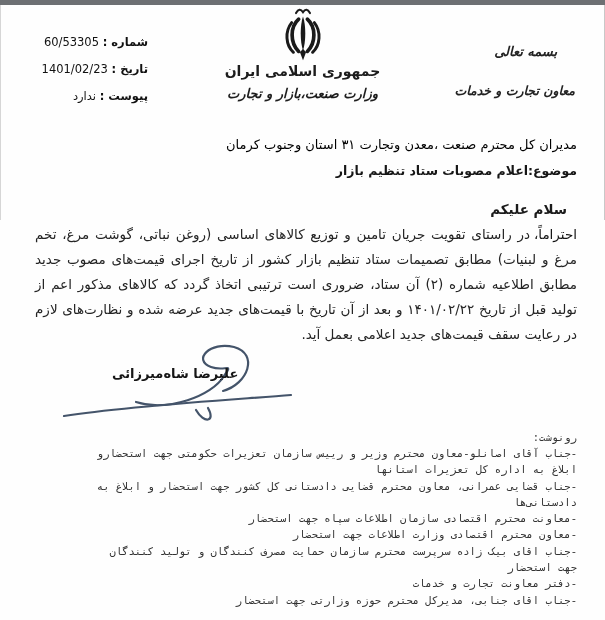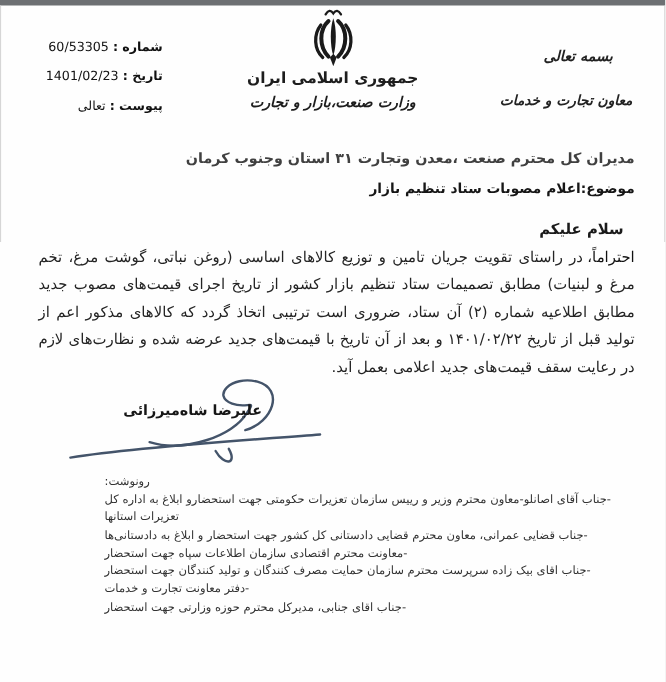--- a/index.html
+++ b/index.html
@@ -29,35 +29,35 @@
   .meta-row { line-height: 27px; font-size: 11.5px; white-space: nowrap; color: #111; }
   .meta-row .lbl { font-weight: bold; }
   .meta-row .val { font-weight: normal; }
 
   
   .bismillah { position: absolute; top: 44px; right: 48px; font-size: 13px; font-weight: bold; font-style: italic; color: #222; }
   .office    { position: absolute; top: 83px; right: 30px; font-size: 12.5px; font-weight: bold; font-style: italic; color: #222; letter-spacing: 0.5px; }
 
   
   .recipient-block { position: absolute; top: 135px; right: 28px; left: 28px; direction: rtl; text-align: right; }
-  .recipient { font-size: 13px;   font-weight: bold; color: #404040; line-height: 20px; }
+  .recipient { font-size: 13px;   font-weight: normal; color: #000000; line-height: 20px; }
   .subject   { font-size: 12.5px; font-weight: bold; color: #161616; line-height: 20px; margin-top: 6px; }
 
   
   .body-block { position: absolute; top: 197px; right: 28px; left: 35px; direction: rtl; }
   .salutation { font-size: 13.5px; font-weight: bold; color: #1a1a1a; line-height: 25px; padding-right: 10px; }
   .paragraph  { font-size: 13.5px; font-weight: normal; color: #242424; line-height: 25px; text-align: justify; }
   .paragraph .lead { margin-left: 4px; color: #111; }
 
   
   .sig-scribble { position: absolute; top: 336px; left: 58px; width: 238px; height: 92px; }
   .sig-name { position: absolute; top: 366px; left: 112px; font-size: 13px; font-weight: bold; color: #161616; direction: rtl; }
 
   
-  .cc { position: absolute; top: 430px; right: 28px; left: 95px; direction: rtl; text-align: left; color: #323232; }
+  .cc { position: absolute; top: 430px; right: 28px; left: 95px; direction: rtl; text-align: right; color: #323232; font-family: Liberation Mono, monospace; }
   .cc-label { font-size: 10.5px; line-height: 16px; }
   .cc-item  { font-size: 10.5px; line-height: 16.3px; }
 </style>
 </head>
 <body>
 
 <div class="page">
   <div class="topbar"></div>
   <div class="edge-left"></div>
   <div class="edge-right"></div>
@@ -84,21 +84,21 @@
     <div class="meta-row">
       <span class="lbl">شماره :</span>
       <span class="val">60/53305</span>
     </div>
     <div class="meta-row">
       <span class="lbl">تاریخ :</span>
       <span class="val">1401/02/23</span>
     </div>
     <div class="meta-row">
       <span class="lbl">پیوست :</span>
-      <span class="val">تعالی</span>
+      <span class="val">ندارد</span>
     </div>
   </div>
 
   <div class="bismillah">بسمه تعالی</div>
   <div class="office">معاون تجارت و خدمات</div>
 
   <div class="recipient-block">
     <div class="recipient">مدیران کل محترم صنعت ،معدن وتجارت ۳۱ استان وجنوب کرمان</div>
     <div class="subject">موضوع:اعلام مصوبات ستاد تنظیم بازار</div>
   </div>
@@ -115,17 +115,18 @@
       <path d="M138,74 C146,88 158,86 150,72"></path>
     </g>
   </svg>
   <div class="sig-name">علیرضا شاه‌میرزائی</div>
 
   <div class="cc">
     <div class="cc-label">رونوشت:</div>
     <div class="cc-item">-جناب آقای اصانلو-معاون محترم وزیر و رییس سازمان تعزیرات حکومتی جهت استحضارو ابلاغ به اداره کل تعزیرات استانها</div>
     <div class="cc-item">-جناب قضایی عمرانی، معاون محترم قضایی دادستانی کل کشور جهت استحضار و ابلاغ به دادستانی‌ها</div>
     <div class="cc-item">-معاونت محترم اقتصادی سازمان اطلاعات سپاه جهت استحضار</div>
+    <div class="cc-item">-معاون محترم اقتصادی وزارت اطلاعات جهت استحضار</div>
     <div class="cc-item">-جناب اقای بیک زاده سرپرست محترم سازمان حمایت مصرف کنندگان و تولید کنندگان جهت استحضار</div>
     <div class="cc-item">-دفتر معاونت تجارت و خدمات</div>
     <div class="cc-item">-جناب اقای جنابی، مدیرکل محترم حوزه وزارتی جهت استحضار</div>
   </div>
 </div>
 
 </body></html>

